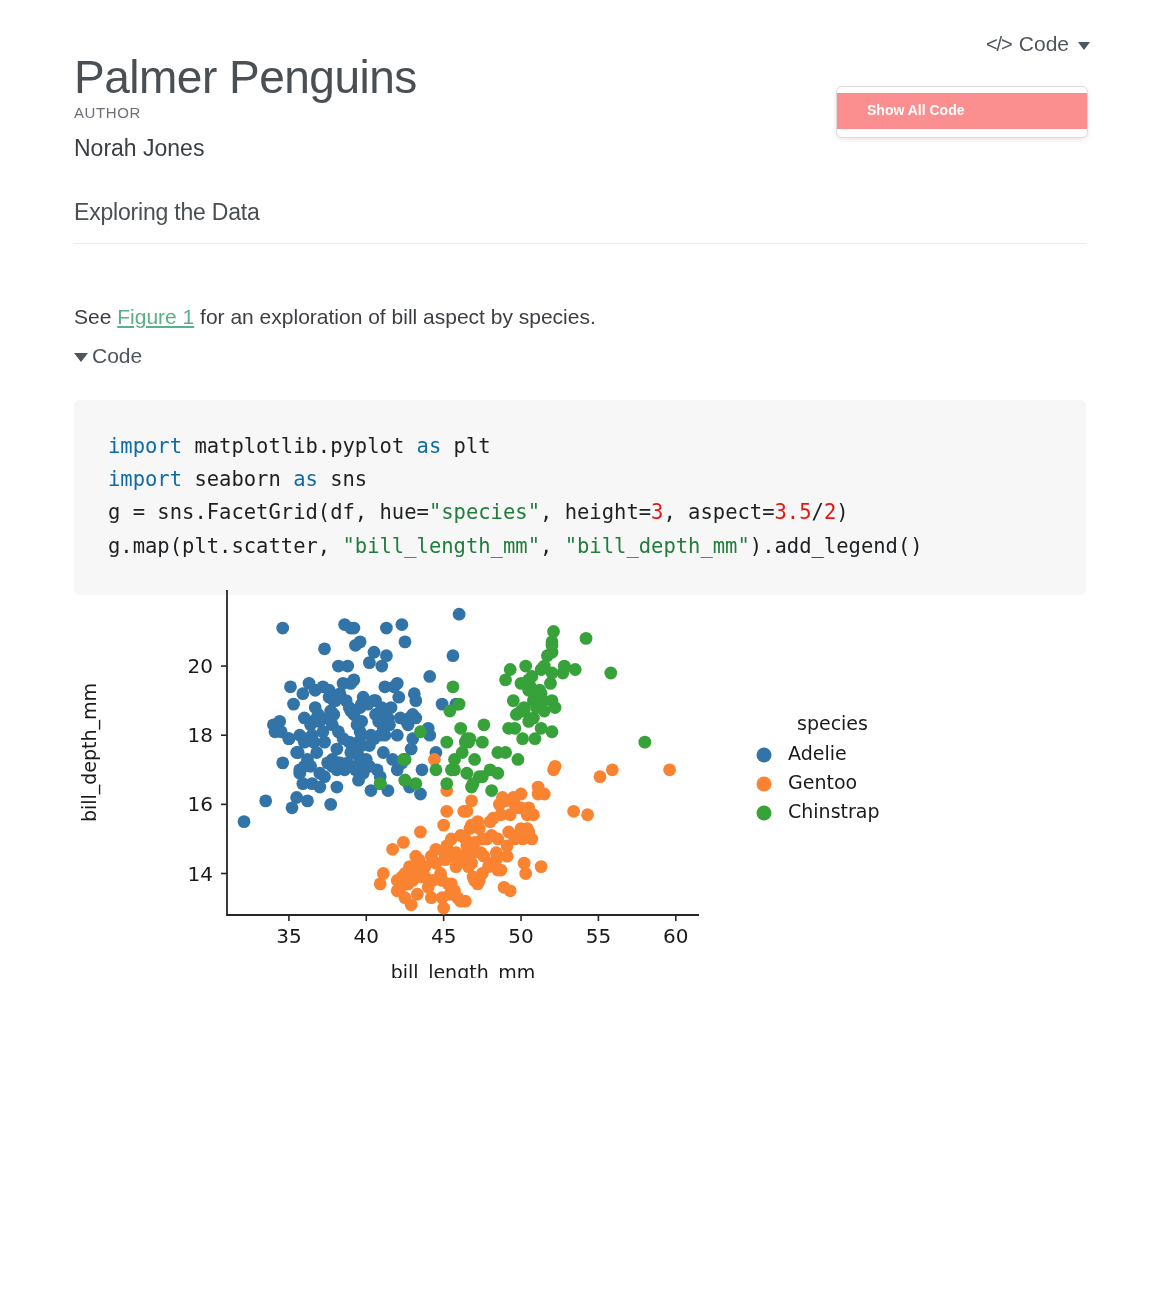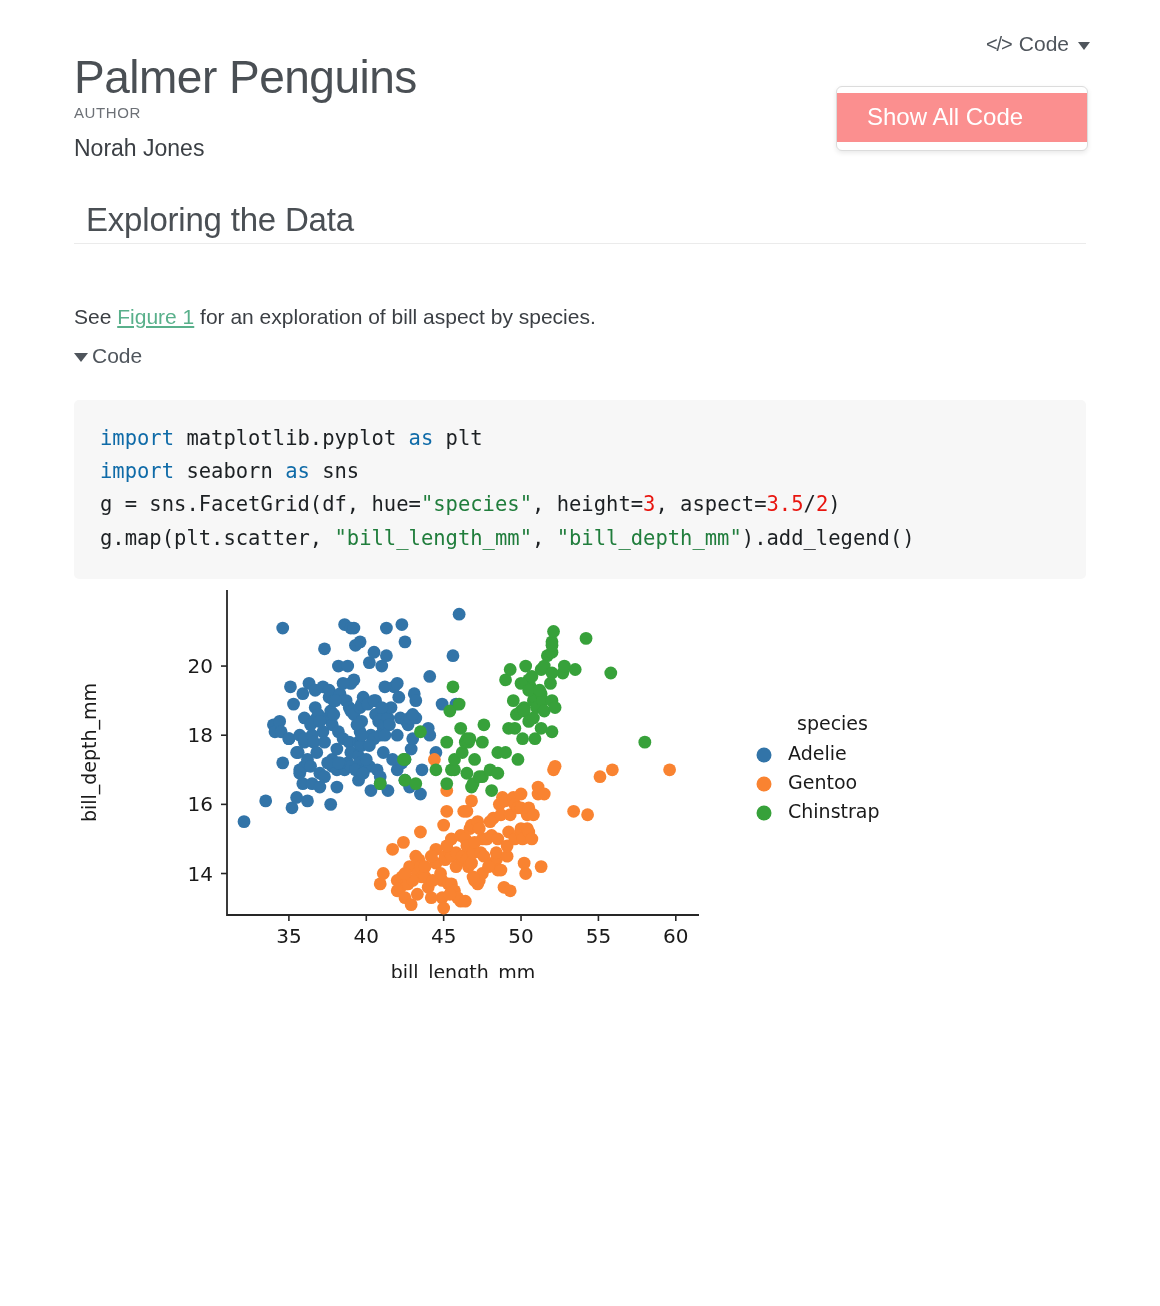--- a/index.html
+++ b/index.html
@@ -43,29 +43,29 @@
   }
 
   
   .dropdown {
     position:absolute; left:836px; top:86px; width:250px;
     background:#fff; border:1px solid #dcdcdc; border-radius:6px;
     box-shadow:0 2px 5px rgba(0,0,0,0.09);
     padding:6px 0 8px 0; overflow:hidden; z-index:20;
   }
   .dd-item {
-    font-size:24px; padding:8px 0 9px 30px; line-height:1.35;
-    color:#16181a; cursor:pointer; white-space:nowrap;
+    font-size:14px; padding:8px 0 9px 30px; line-height:1.35;
+    color:#16181a; cursor:pointer; white-space:nowrap;font-weight:bold;
   }
   .dd-item.active { background:#fb8f8f; color:#ffffff; }
 
   
   .section-title {
-    position:absolute; left:74px; top:174px;
-    font-size:33px; font-weight:400; color:#4a4f54; letter-spacing:-0.2px;margin-left:12px;
+    position:absolute; left:74px; top:180px;
+    font-size:23px; font-weight:400; color:#4a4f54; letter-spacing:-0.2px;
   }
   .hr { position:absolute; left:74px; top:243px; width:1012px; height:1px; background:#ebebeb; }
 
   .para {
     position:absolute; left:74px; top:280px; width:1000px;
     font-size:21px; color:#3b3f44; line-height:1.5;
   }
   .link { color:#59b08b; text-decoration:underline; cursor:pointer;text-align:right; }
 
   .code-toggle {
@@ -79,21 +79,21 @@
     margin-top:3px;
   }
 
   
   .codeblock {
     position:absolute; left:74px; top:400px; width:1012px;
     background:#f7f7f7; border-radius:5px;
     padding:14px 0 16px 0; box-sizing:border-box;
   }
   .codeblock pre {
-    margin:8px; padding:0 18px;
+    margin:16px; padding:0 18px;
     font-family:"DejaVu Sans Mono", monospace;
     font-size:20.5px; line-height:1.62; color:#1c2023;
     white-space:pre;
   }
   .kw  { color:#0f6ba8; }
   .str { color:#207d3c; }
   .num { color:#e8150f; }
 
   
   .figure { position:absolute; left:74px; top:578px; width:1012px; height:400px; }

